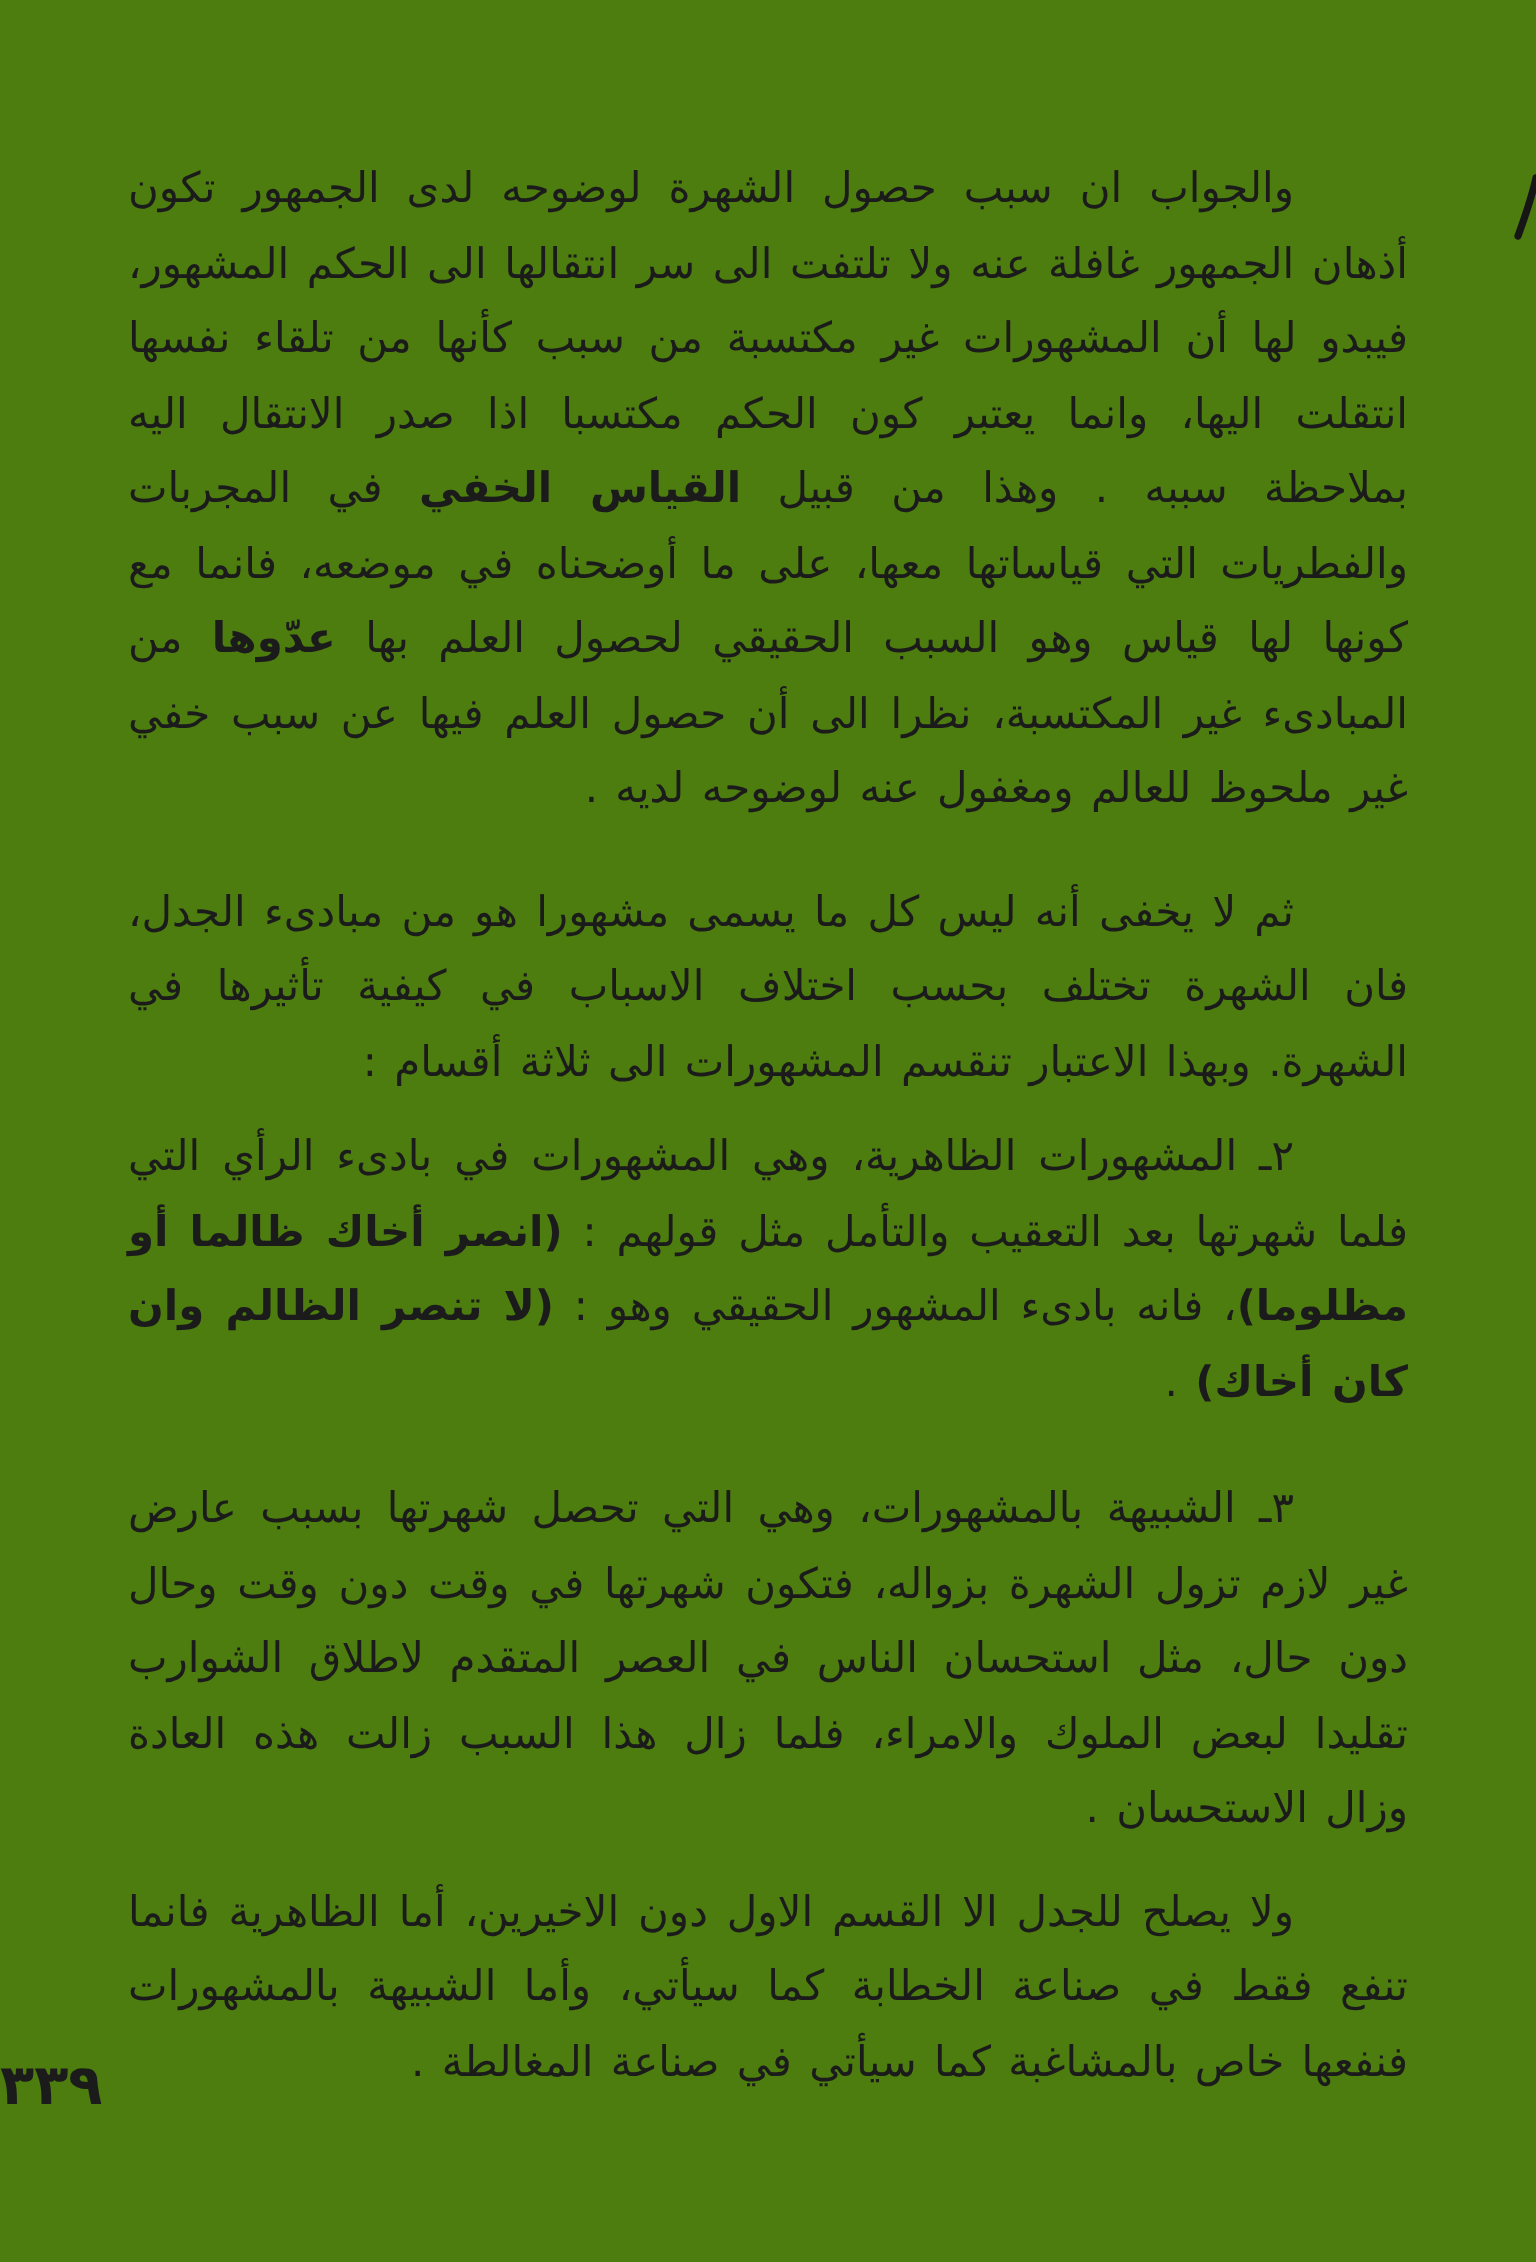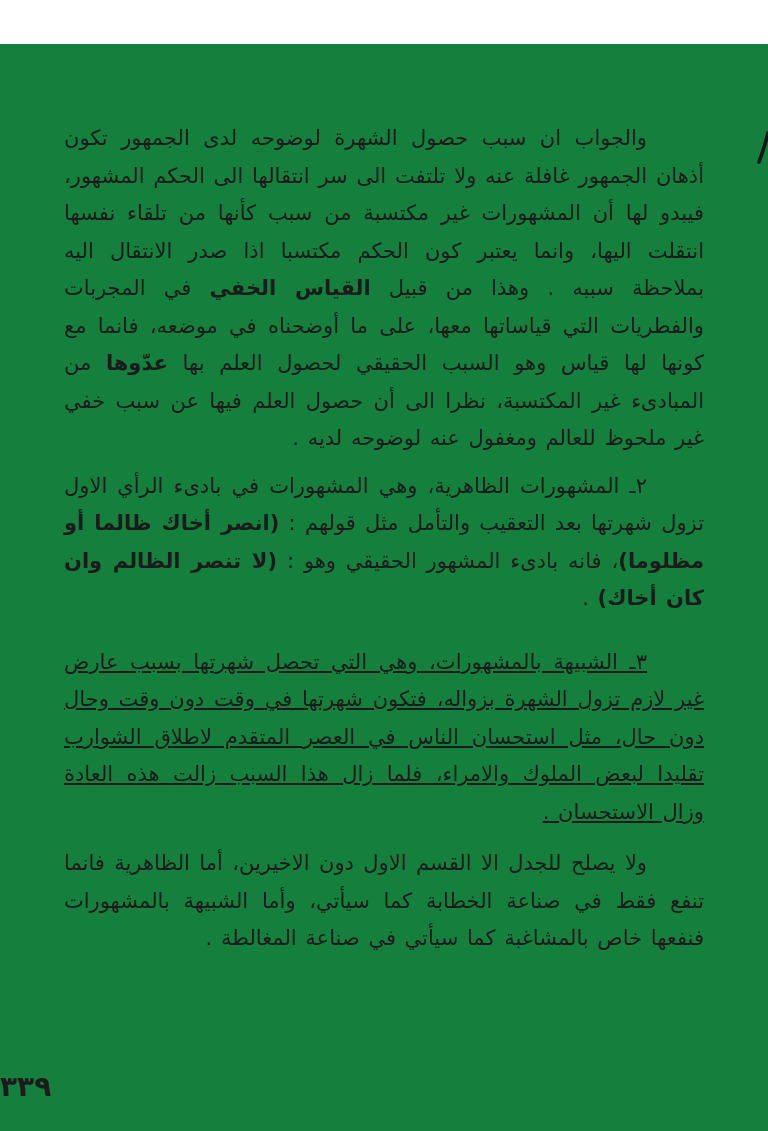--- a/index.html
+++ b/index.html
@@ -7,42 +7,41 @@
   }
   body {
     width: 768px; height: 1131px;
     overflow: hidden;
     background: #ffffff;
     font-family: "DejaVu Sans", sans-serif;
     position: relative;
   }
   .page {
     position: absolute; inset: 0;
-    background: #15803d;
+    background: #4d7c0f;
     color: #1b1b1b;
-    margin-top: 44px;
   }
   .text-block {
     position: absolute;
     top: 76px; right: 64px; left: 64px;
     direction: rtl;
     text-align: justify;
     font-size: 21px;
     line-height: 37.5px;
     word-spacing: 2px;
     color: #1b1b1b;
   }
   .text-block p {
     margin: 0;
     text-indent: 57px;
   }
   .para-division   { margin-top: 24px !important; }
   .list-item-1     { margin-top: 16px !important; }
   .list-item-2     { margin-top: 10px !important; }
-  .list-item-3     { margin-top: 26px !important; text-decoration: underline; }
+  .list-item-3     { margin-top: 26px !important; }
   .para-conclusion { margin-top: 14px !important; }
   .b { font-weight: bold; }
   .page-number {
     position: absolute;
     top: 1026px; left: 0;
     width: 718px;
     text-align: left;
     direction: rtl;
     font-size: 28px;
     font-weight: bold;
@@ -60,23 +59,24 @@
 <div class="page">
 
   <svg class="margin-mark" viewBox="0 0 14 36" xmlns="http://www.w3.org/2000/svg" aria-hidden="true">
     <path d="M12 3 C 10 12, 7 21, 3 32" stroke="#161616" stroke-width="3.6" stroke-linecap="round" fill="none"></path>
   </svg>
 
   <div class="text-block" dir="rtl">
 
     <p class="para-intro"><span>والجواب ان سبب حصول الشهرة لوضوحه لدى الجمهور تكون أذهان الجمهور غافلة عنه ولا تلتفت الى سر انتقالها الى الحكم المشهور، فيبدو لها أن المشهورات غير مكتسبة من سبب كأنها من تلقاء نفسها انتقلت اليها، وانما يعتبر كون الحكم مكتسبا اذا صدر الانتقال اليه بملاحظة سببه . وهذا من قبيل </span><span class="b">القياس الخفي</span><span> في المجربات والفطريات التي قياساتها معها، على ما أوضحناه في موضعه، فانما مع كونها لها قياس وهو السبب الحقيقي لحصول العلم بها </span><span class="b">عدّوها</span><span> من المبادىء غير المكتسبة، نظرا الى أن حصول العلم فيها عن سبب خفي غير ملحوظ للعالم ومغفول عنه لوضوحه لديه .</span></p>
 
+    <p class="para-division"><span>ثم لا يخفى أنه ليس كل ما يسمى مشهورا هو من مبادىء الجدل، فان الشهرة تختلف بحسب اختلاف الاسباب في كيفية تأثيرها في الشهرة. وبهذا الاعتبار تنقسم المشهورات الى ثلاثة أقسام :</span></p>
 
 
-    <p class="list-item-2"><span>٢ـ المشهورات الظاهرية، وهي المشهورات في بادىء الرأي الاول تزول شهرتها بعد التعقيب والتأمل مثل قولهم : </span><span class="b">(انصر أخاك ظالما أو مظلوما)</span><span>، فانه بادىء المشهور الحقيقي وهو : </span><span class="b">(لا تنصر الظالم وان كان أخاك)</span><span> .</span></p>
+    <p class="list-item-2"><span>٢ـ المشهورات الظاهرية، وهي المشهورات في بادىء الرأي التي فلما شهرتها بعد التعقيب والتأمل مثل قولهم : </span><span class="b">(انصر أخاك ظالما أو مظلوما)</span><span>، فانه بادىء المشهور الحقيقي وهو : </span><span class="b">(لا تنصر الظالم وان كان أخاك)</span><span> .</span></p>
 
     <p class="list-item-3"><span>٣ـ الشبيهة بالمشهورات، وهي التي تحصل شهرتها بسبب عارض غير لازم تزول الشهرة بزواله، فتكون شهرتها في وقت دون وقت وحال دون حال، مثل استحسان الناس في العصر المتقدم لاطلاق الشوارب تقليدا لبعض الملوك والامراء، فلما زال هذا السبب زالت هذه العادة وزال الاستحسان .</span></p>
 
     <p class="para-conclusion"><span>ولا يصلح للجدل الا القسم الاول دون الاخيرين، أما الظاهرية فانما تنفع فقط في صناعة الخطابة كما سيأتي، وأما الشبيهة بالمشهورات فنفعها خاص بالمشاغبة كما سيأتي في صناعة المغالطة .</span></p>
 
   </div>
 
   <div class="page-number">٣٣٩</div>
 
 </div>

